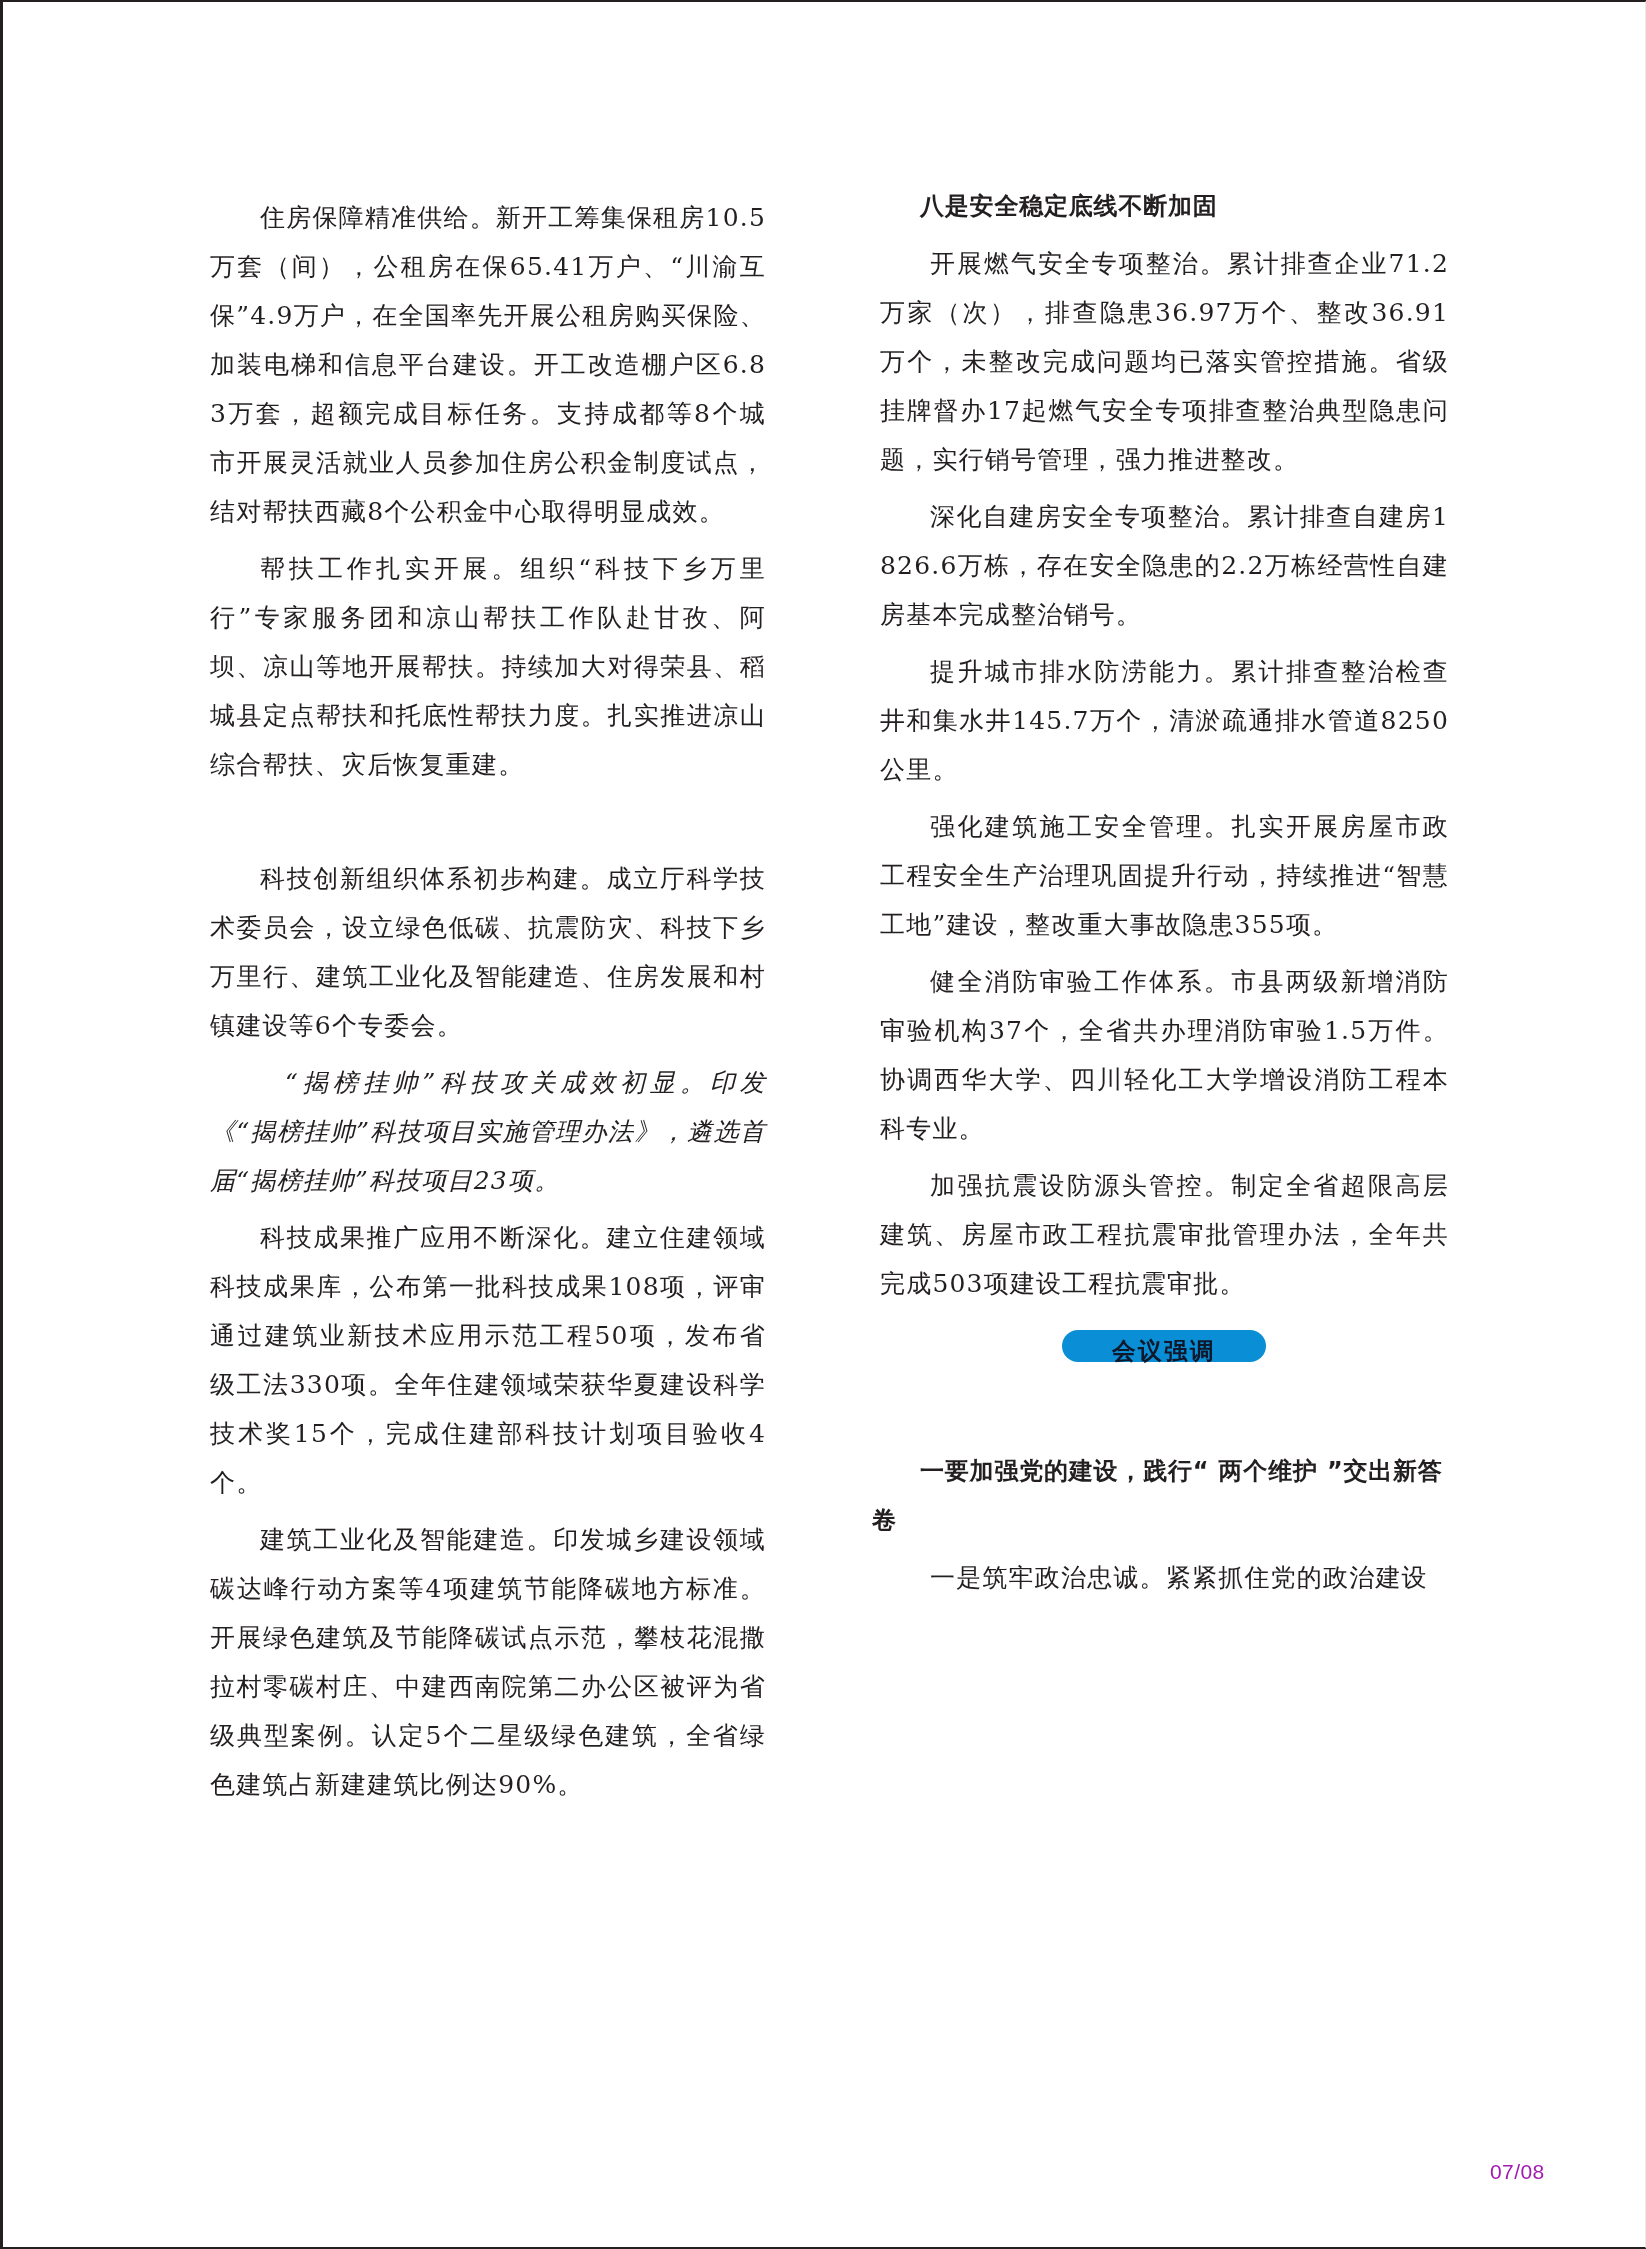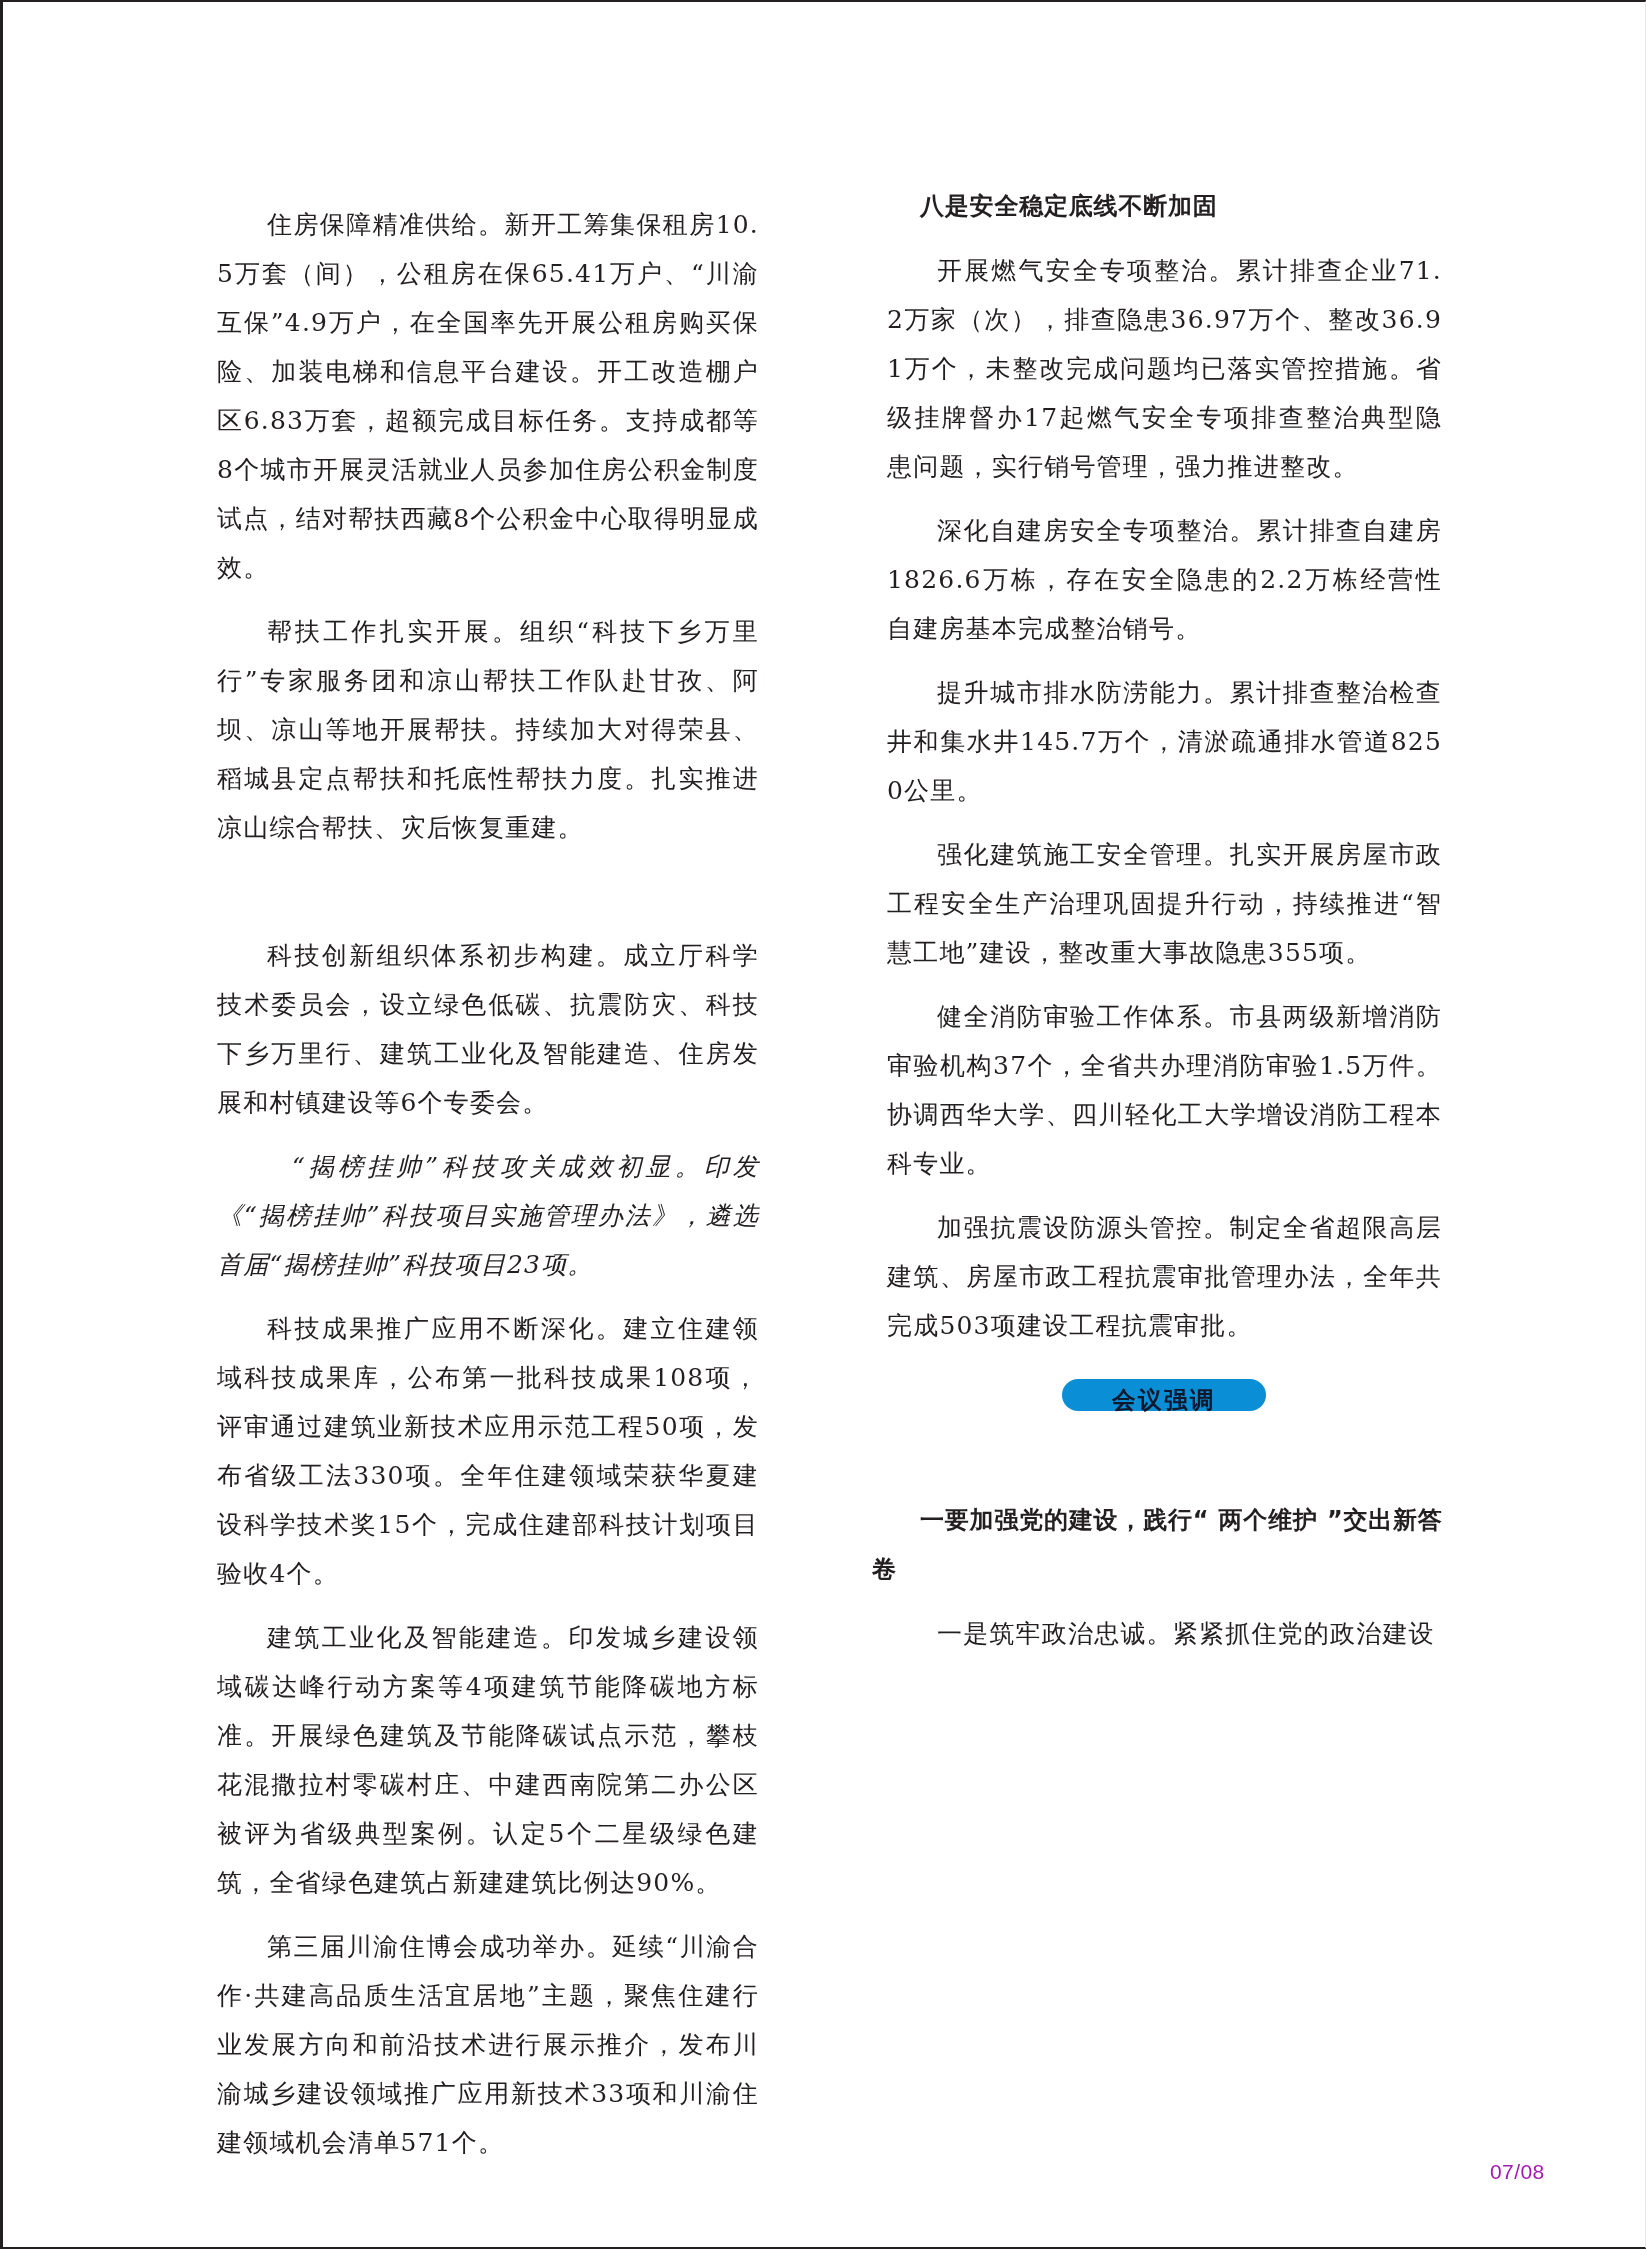--- a/index.html
+++ b/index.html
@@ -9,21 +9,21 @@
   }
   .page-border {
     position: absolute; left: 0; top: 0; width: 1647px; height: 2250px; box-sizing: border-box;
     border-top: 2.4px solid #231f20; border-left: 3.9px solid #231f20; border-bottom: 3.1px solid #231f20;
     border-right: 2.4px solid #e9e9e9; pointer-events: none;
   }
   .column { position: absolute; top: 185px; }
   .col-left { left: 202px; width: 572px; }
   .col-right { left: 872px; width: 585px; top: 182px; }
   .para {
-    margin: 15px; font-size: 25px; line-height: 49px; text-align: justify; text-indent: 2em;
+    margin: 8px; font-size: 25px; line-height: 49px; text-align: justify; text-indent: 2em;
     letter-spacing: 1.2px; word-break: break-all;
   }
   .para.indent-wide { text-indent: 3em; font-style: italic; }
   .heading {
     margin: 0; font-family: "DejaVu Sans", "Liberation Sans", sans-serif; font-weight: bold;
     font-size: 24px; line-height: 49px; text-indent: 2em; letter-spacing: 0.8px; color: #231f20;
   }
   .gap { height: 49px; }
   .badge-row { height: 82px; position: relative; }
   .badge {
@@ -42,21 +42,20 @@
 <div class="page-border"></div>
 
 <div class="column col-left">
   <p class="para">住房保障精准供给。新开工筹集保租房10.5万套（间），公租房在保65.41万户、“川渝互保”4.9万户，在全国率先开展公租房购买保险、加装电梯和信息平台建设。开工改造棚户区6.83万套，超额完成目标任务。支持成都等8个城市开展灵活就业人员参加住房公积金制度试点，结对帮扶西藏8个公积金中心取得明显成效。</p>
   <p class="para">帮扶工作扎实开展。组织“科技下乡万里行”专家服务团和凉山帮扶工作队赴甘孜、阿坝、凉山等地开展帮扶。持续加大对得荣县、稻城县定点帮扶和托底性帮扶力度。扎实推进凉山综合帮扶、灾后恢复重建。</p>
   <div class="gap"></div>
   <p class="para">科技创新组织体系初步构建。成立厅科学技术委员会，设立绿色低碳、抗震防灾、科技下乡万里行、建筑工业化及智能建造、住房发展和村镇建设等6个专委会。</p>
   <p class="para indent-wide">“揭榜挂帅”科技攻关成效初显。印发《“揭榜挂帅”科技项目实施管理办法》，遴选首届“揭榜挂帅”科技项目23项。</p>
   <p class="para">科技成果推广应用不断深化。建立住建领域科技成果库，公布第一批科技成果108项，评审通过建筑业新技术应用示范工程50项，发布省级工法330项。全年住建领域荣获华夏建设科学技术奖15个，完成住建部科技计划项目验收4个。</p>
   <p class="para">建筑工业化及智能建造。印发城乡建设领域碳达峰行动方案等4项建筑节能降碳地方标准。开展绿色建筑及节能降碳试点示范，攀枝花混撒拉村零碳村庄、中建西南院第二办公区被评为省级典型案例。认定5个二星级绿色建筑，全省绿色建筑占新建建筑比例达90%。</p>
-  <p class="para">第三届川渝住博会成功举办。延续“川渝合作·共建高品质生活宜居地”主题，聚焦住建行业发展方向和前沿技术进行展示推介，发布川渝城乡建设领域推广应用新技术33项和川渝住建领域机会清单571个。</p>
 </div>
 
 <div class="column col-right">
   <h2 class="heading">八是安全稳定底线不断加固</h2>
   <p class="para">开展燃气安全专项整治。累计排查企业71.2万家（次），排查隐患36.97万个、整改36.91万个，未整改完成问题均已落实管控措施。省级挂牌督办17起燃气安全专项排查整治典型隐患问题，实行销号管理，强力推进整改。</p>
   <p class="para">深化自建房安全专项整治。累计排查自建房1826.6万栋，存在安全隐患的2.2万栋经营性自建房基本完成整治销号。</p>
   <p class="para">提升城市排水防涝能力。累计排查整治检查井和集水井145.7万个，清淤疏通排水管道8250公里。</p>
   <p class="para">强化建筑施工安全管理。扎实开展房屋市政工程安全生产治理巩固提升行动，持续推进“智慧工地”建设，整改重大事故隐患355项。</p>
   <p class="para">健全消防审验工作体系。市县两级新增消防审验机构37个，全省共办理消防审验1.5万件。协调西华大学、四川轻化工大学增设消防工程本科专业。</p>
   <p class="para">加强抗震设防源头管控。制定全省超限高层建筑、房屋市政工程抗震审批管理办法，全年共完成503项建设工程抗震审批。</p>

